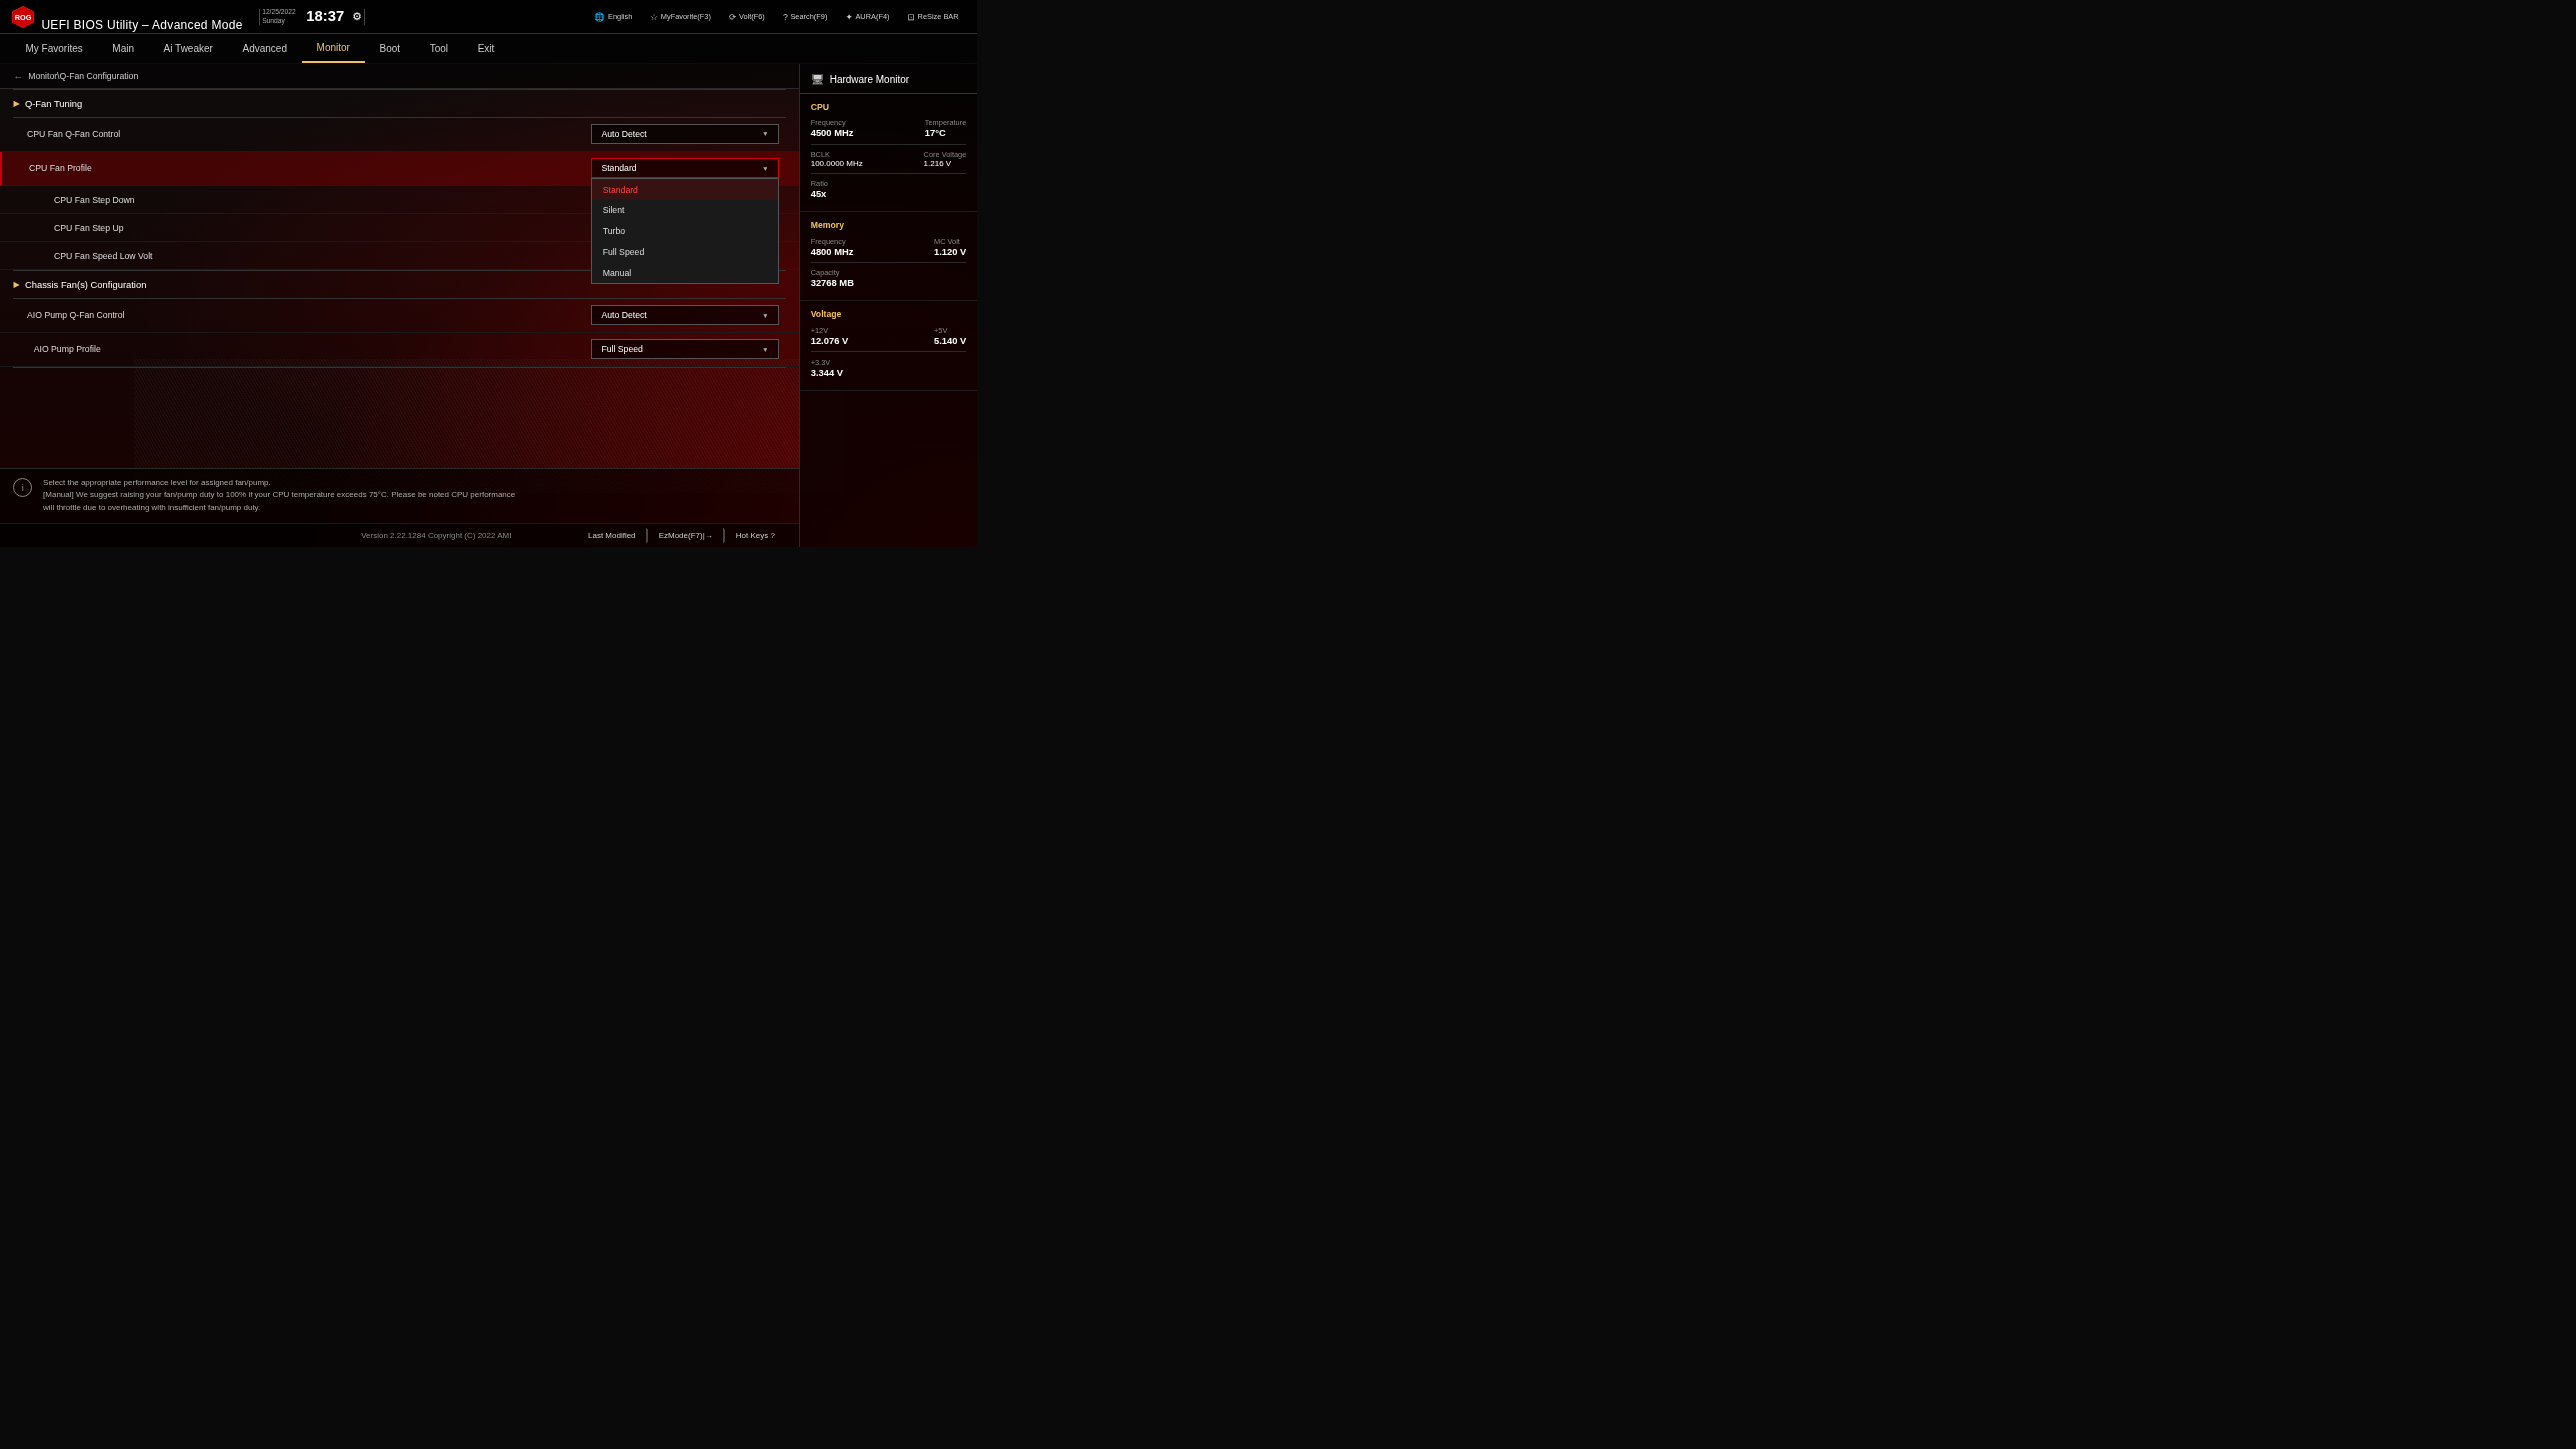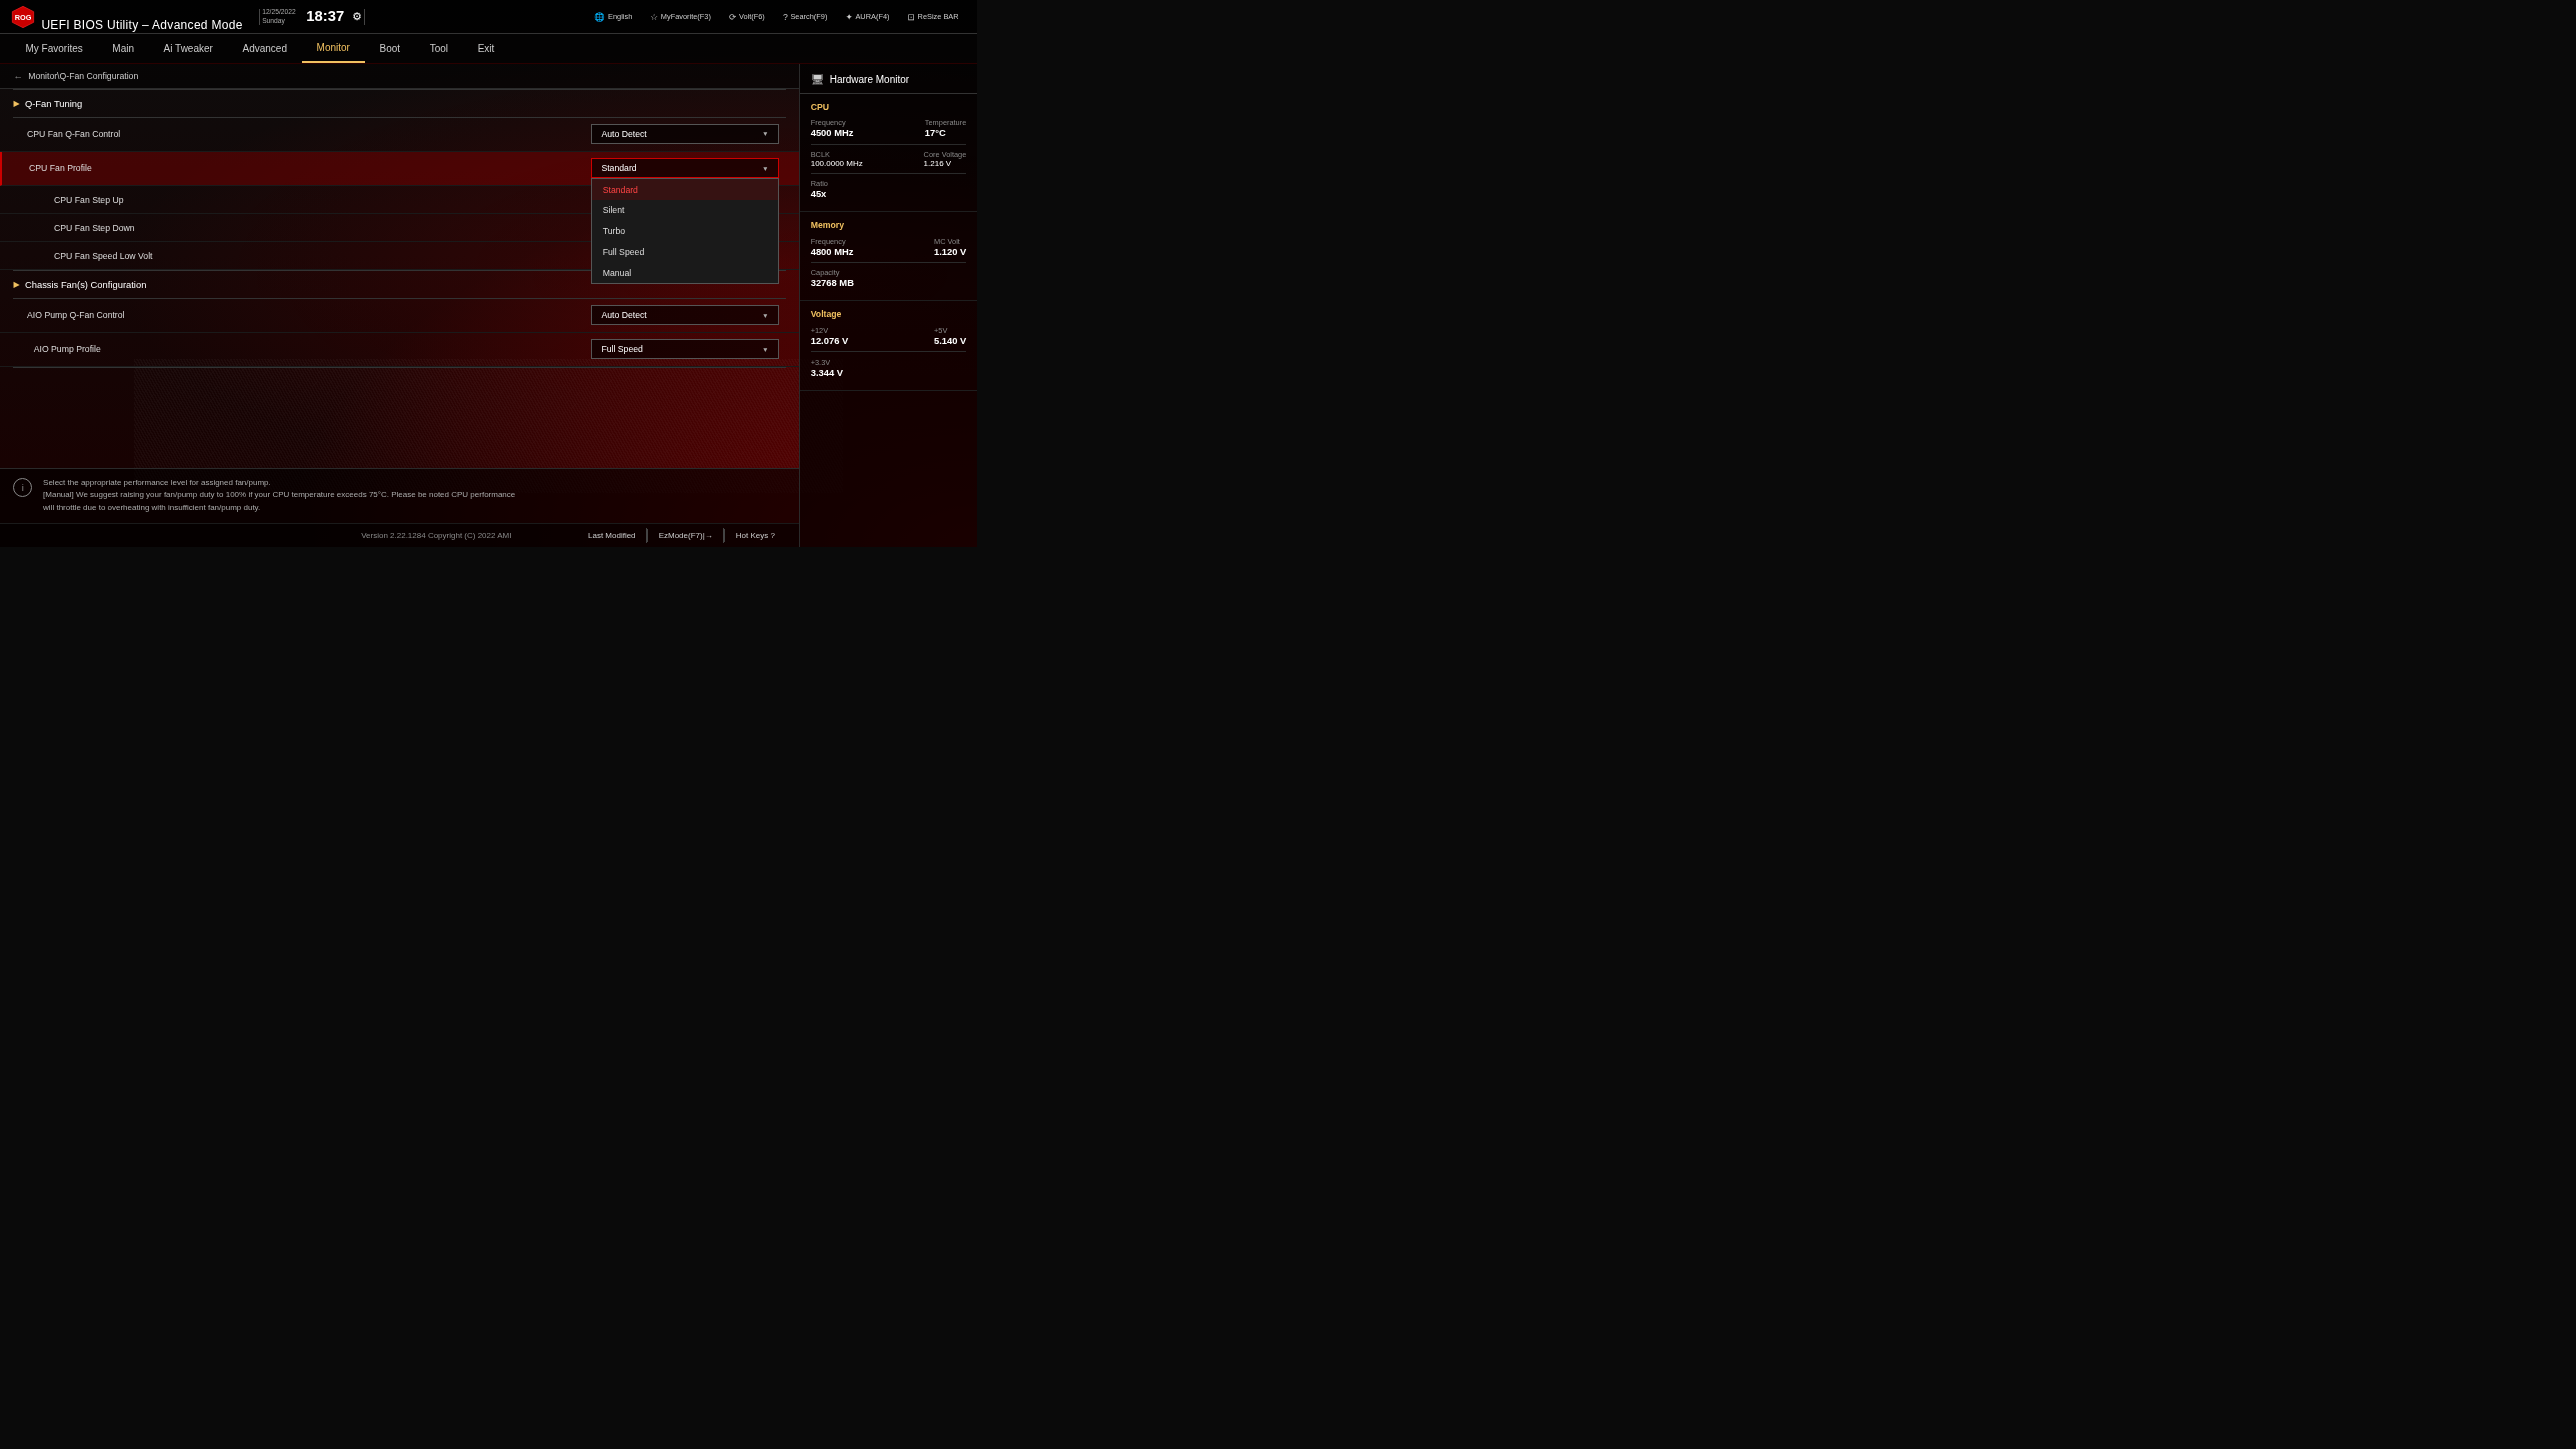--- a/index.html
+++ b/index.html
@@ -575,25 +575,25 @@
               <div class="dropdown-option selected">Standard</div>
               <div class="dropdown-option">Silent</div>
               <div class="dropdown-option">Turbo</div>
               <div class="dropdown-option">Full Speed</div>
               <div class="dropdown-option">Manual</div>
             </div>
           </div>
         </div>
 
         <div class="setting-row" style="padding-left:54px;">
+          <span class="setting-label">CPU Fan Step Down</span>
+        </div>
+
+        <div class="setting-row" style="padding-left:54px;">
           <span class="setting-label">CPU Fan Step Up</span>
-        </div>
-
-        <div class="setting-row" style="padding-left:54px;">
-          <span class="setting-label">CPU Fan Step Down</span>
         </div>
 
         <div class="setting-row" style="padding-left:54px;">
           <span class="setting-label">CPU Fan Speed Low Volt</span>
         </div>
 
         <div class="section-divider"></div>
 
         <div class="section-header">
           <span class="expand-icon">▶</span>

